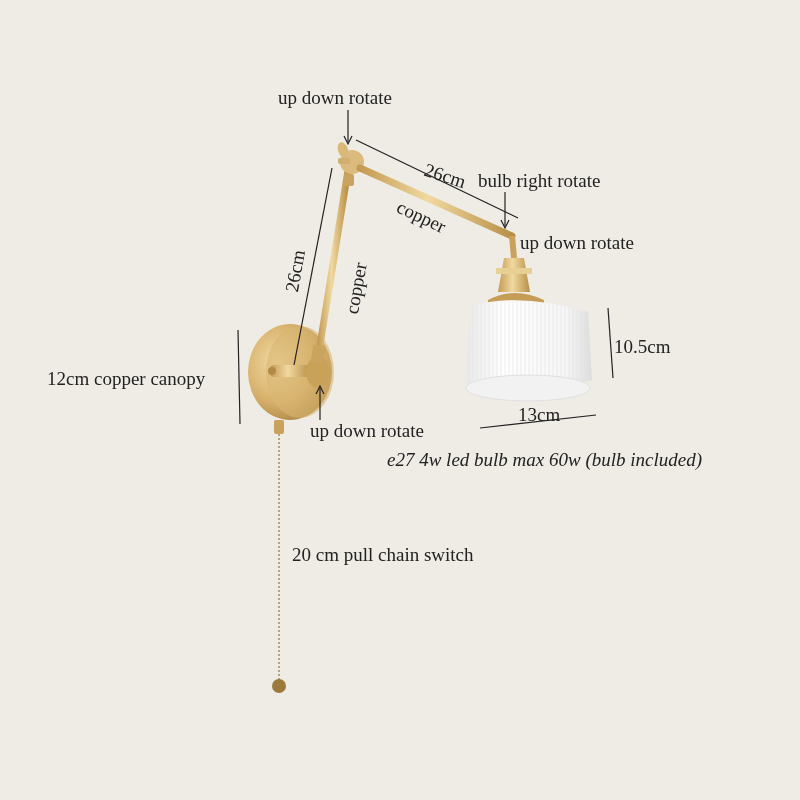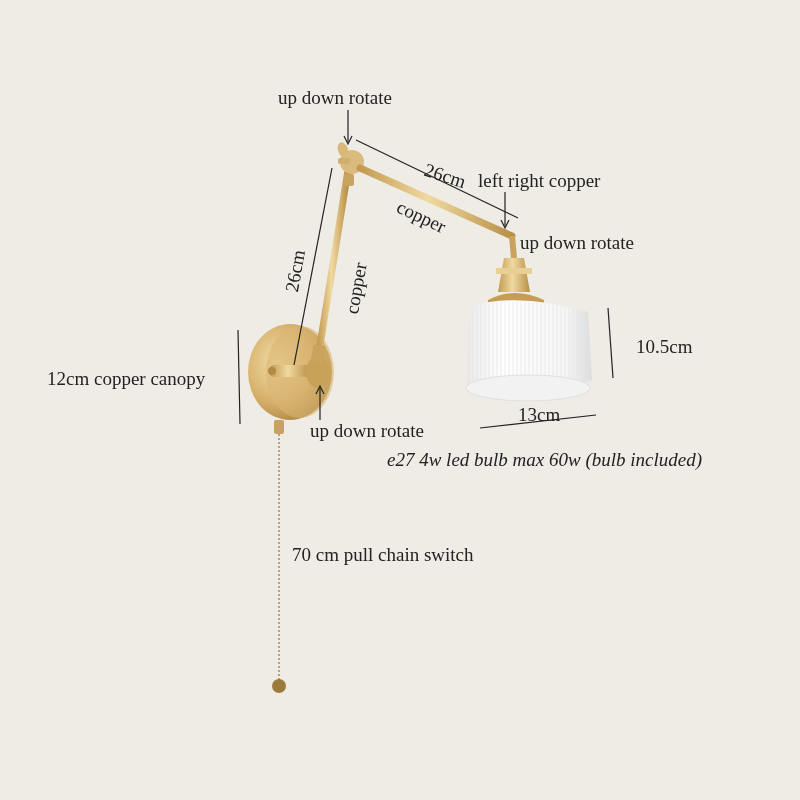--- a/index.html
+++ b/index.html
@@ -87,23 +87,23 @@
     <line x1="238" y1="330" x2="240" y2="424"></line>
     <line x1="608" y1="308" x2="613" y2="378"></line>
     <line x1="480" y1="428" x2="596" y2="415"></line>
     <line x1="320" y1="388" x2="320" y2="420"></line>
     <path d="M316 394 L320 386 L324 394"></path>
   </g>
 </svg>
 
 <div class="lbl" style="left:278px;top:88px;">up down rotate</div>
 <div class="lbl" style="left:428px;top:160px;transform:rotate(18deg);transform-origin:left top;">26cm</div>
-<div class="lbl" style="left:478px;top:171px;">left right copper</div>
+<div class="lbl" style="left:478px;top:171px;">bulb right rotate</div>
 <div class="lbl" style="left:402px;top:197px;transform:rotate(25deg);transform-origin:left top;">copper</div>
 <div class="lbl" style="left:520px;top:233px;">up down rotate</div>
 <div class="lbl" style="left:282px;top:290px;transform:rotate(-80deg);transform-origin:left top;">26cm</div>
 <div class="lbl" style="left:342px;top:312px;transform:rotate(-80deg);transform-origin:left top;">copper</div>
-<div class="lbl" style="left:636px;top:337px;">10.5cm</div>
+<div class="lbl" style="left:614px;top:337px;">10.5cm</div>
 <div class="lbl" style="left:47px;top:369px;font-family:Liberation Serif, serif;">12cm copper canopy</div>
 <div class="lbl" style="left:310px;top:421px;">up down rotate</div>
 <div class="lbl" style="left:518px;top:405px;">13cm</div>
 <div class="lbl" style="left:387px;top:450px;font-style:italic;">e27 4w led bulb max 60w  (bulb included)</div>
-<div class="lbl" style="left:292px;top:545px;">70 cm pull chain switch</div>
+<div class="lbl" style="left:292px;top:545px;">20 cm pull chain switch</div>
 
 </body></html>

